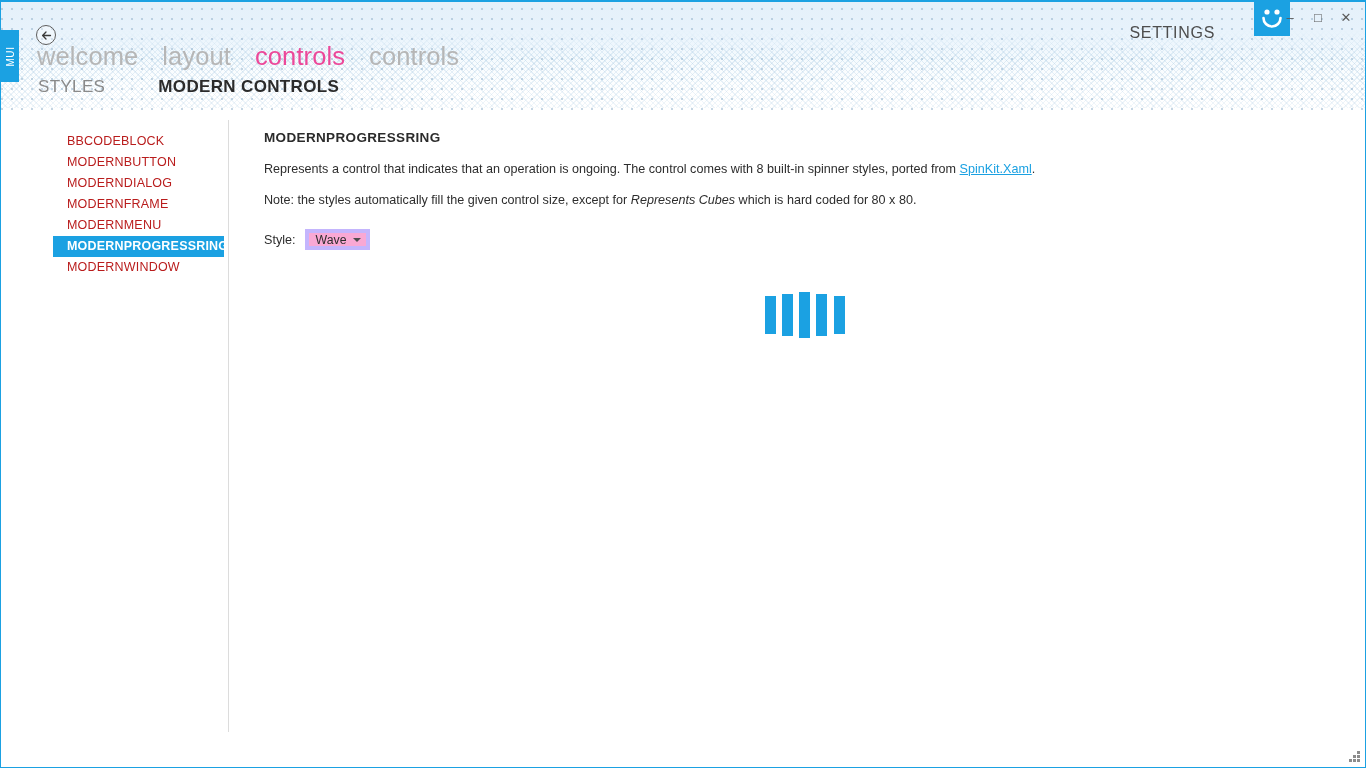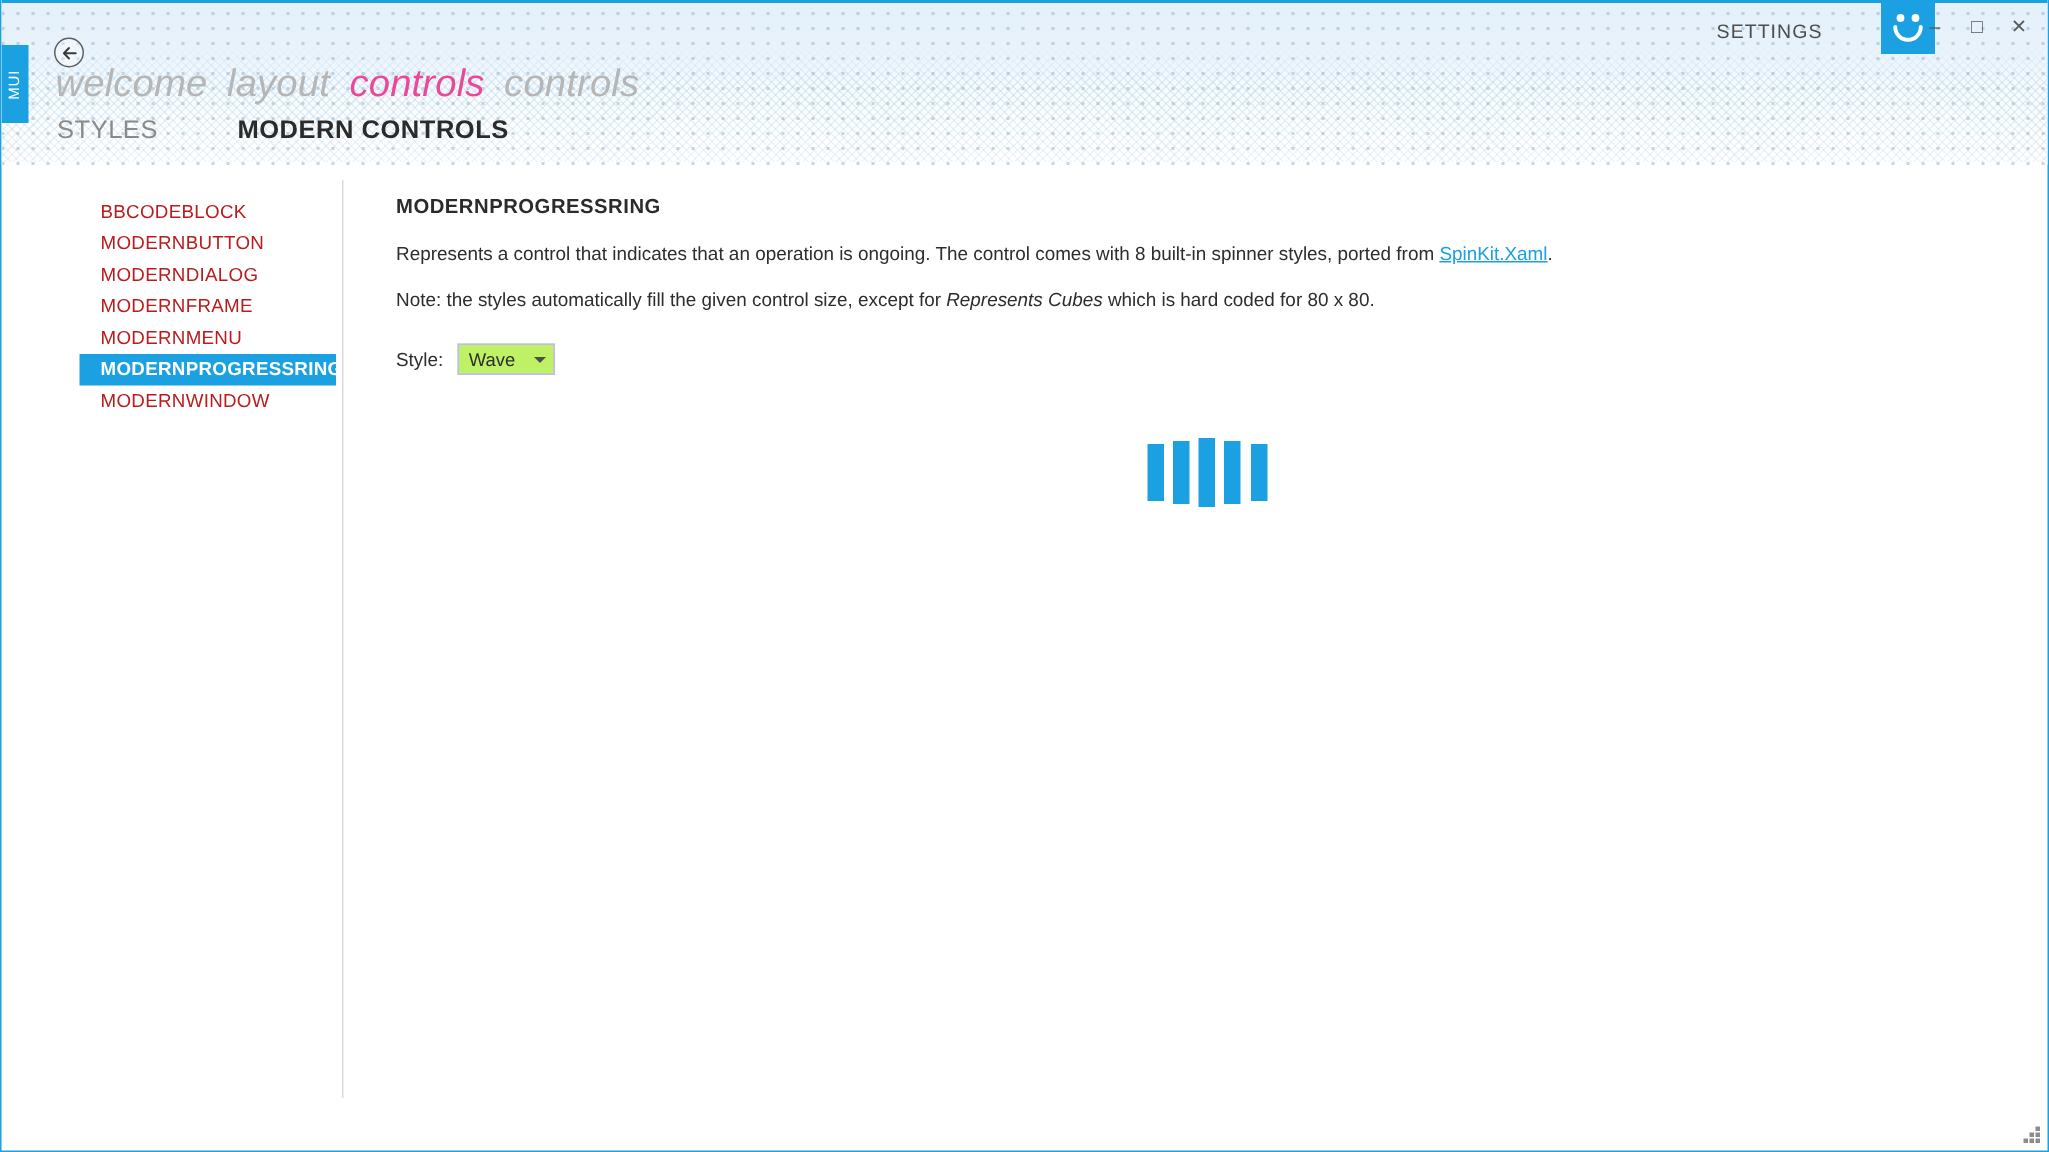--- a/index.html
+++ b/index.html
@@ -83,22 +83,22 @@
   }
   #mui-tab span {
     transform: rotate(-90deg);
     white-space: nowrap;
   }
 
   
   #settings-link {
     position: absolute;
     right: 150px;
-    top: 13px;
-    font-size: 13px;
+    top: 24px;
+    font-size: 16px;
     letter-spacing: 0.7px;
     color: #4d4d4d;
     cursor: pointer;
   }
   #logo-box {
     position: absolute;
     left: 1253px;
     top: 0px;
     width: 36px;
     height: 36px;
@@ -145,22 +145,21 @@
     background: rgba(255,255,255,0.35);
   }
 
   
   #main-nav {
     position: absolute;
     left: 36px;
     top: 42px;
     display: flex;
     align-items: baseline;
-    gap: 13px;
-    font-style: italic;
+    gap: 24px;
   }
   .nav-item {
     font-size: 25.5px;
     font-weight: 300;
     color: #b6b6b6;
     cursor: pointer;
     letter-spacing: 0.1px;
   }
   .nav-item.selected { color: #ec4899; }
 
@@ -252,22 +251,22 @@
     margin-top: 20px;
   }
   #style-label {
     font-size: 12.6px;
     color: #2d2d2d;
   }
   #style-combo {
     width: 65px;
     height: 21px;
     box-sizing: border-box;
-    border: 1px solid #c4b5fd;
-    background: #bef264;
+    border: 4px solid #c4b5fd;
+    background: #f9a8d4;
     display: flex;
     align-items: center;
     padding: 0 5px 0 7px;
     cursor: pointer;
     justify-content: space-between;
   }
   #style-combo-value {
     font-size: 12.3px;
     color: #2d2d2d;
   }

